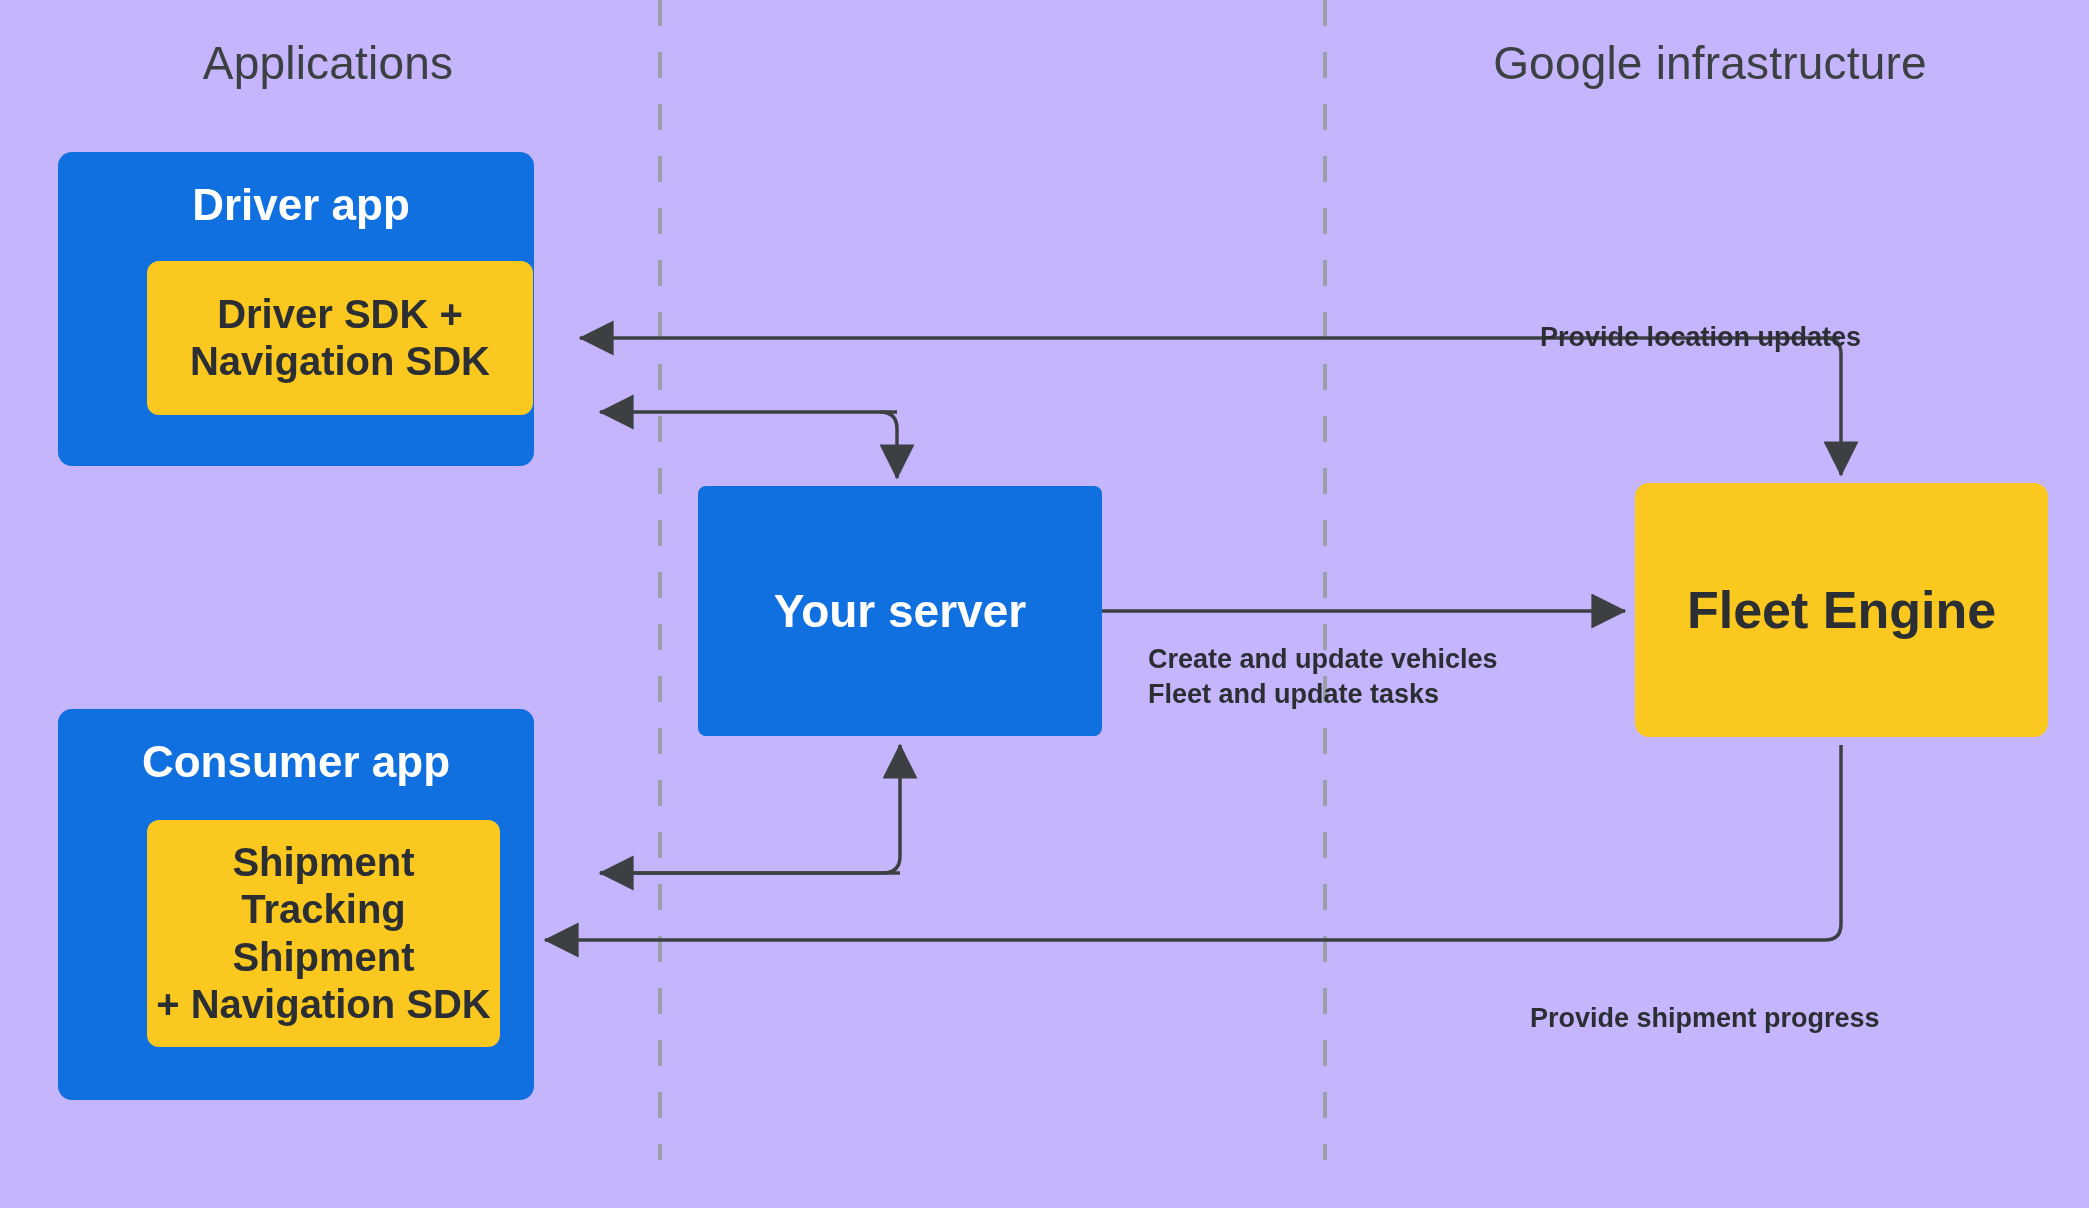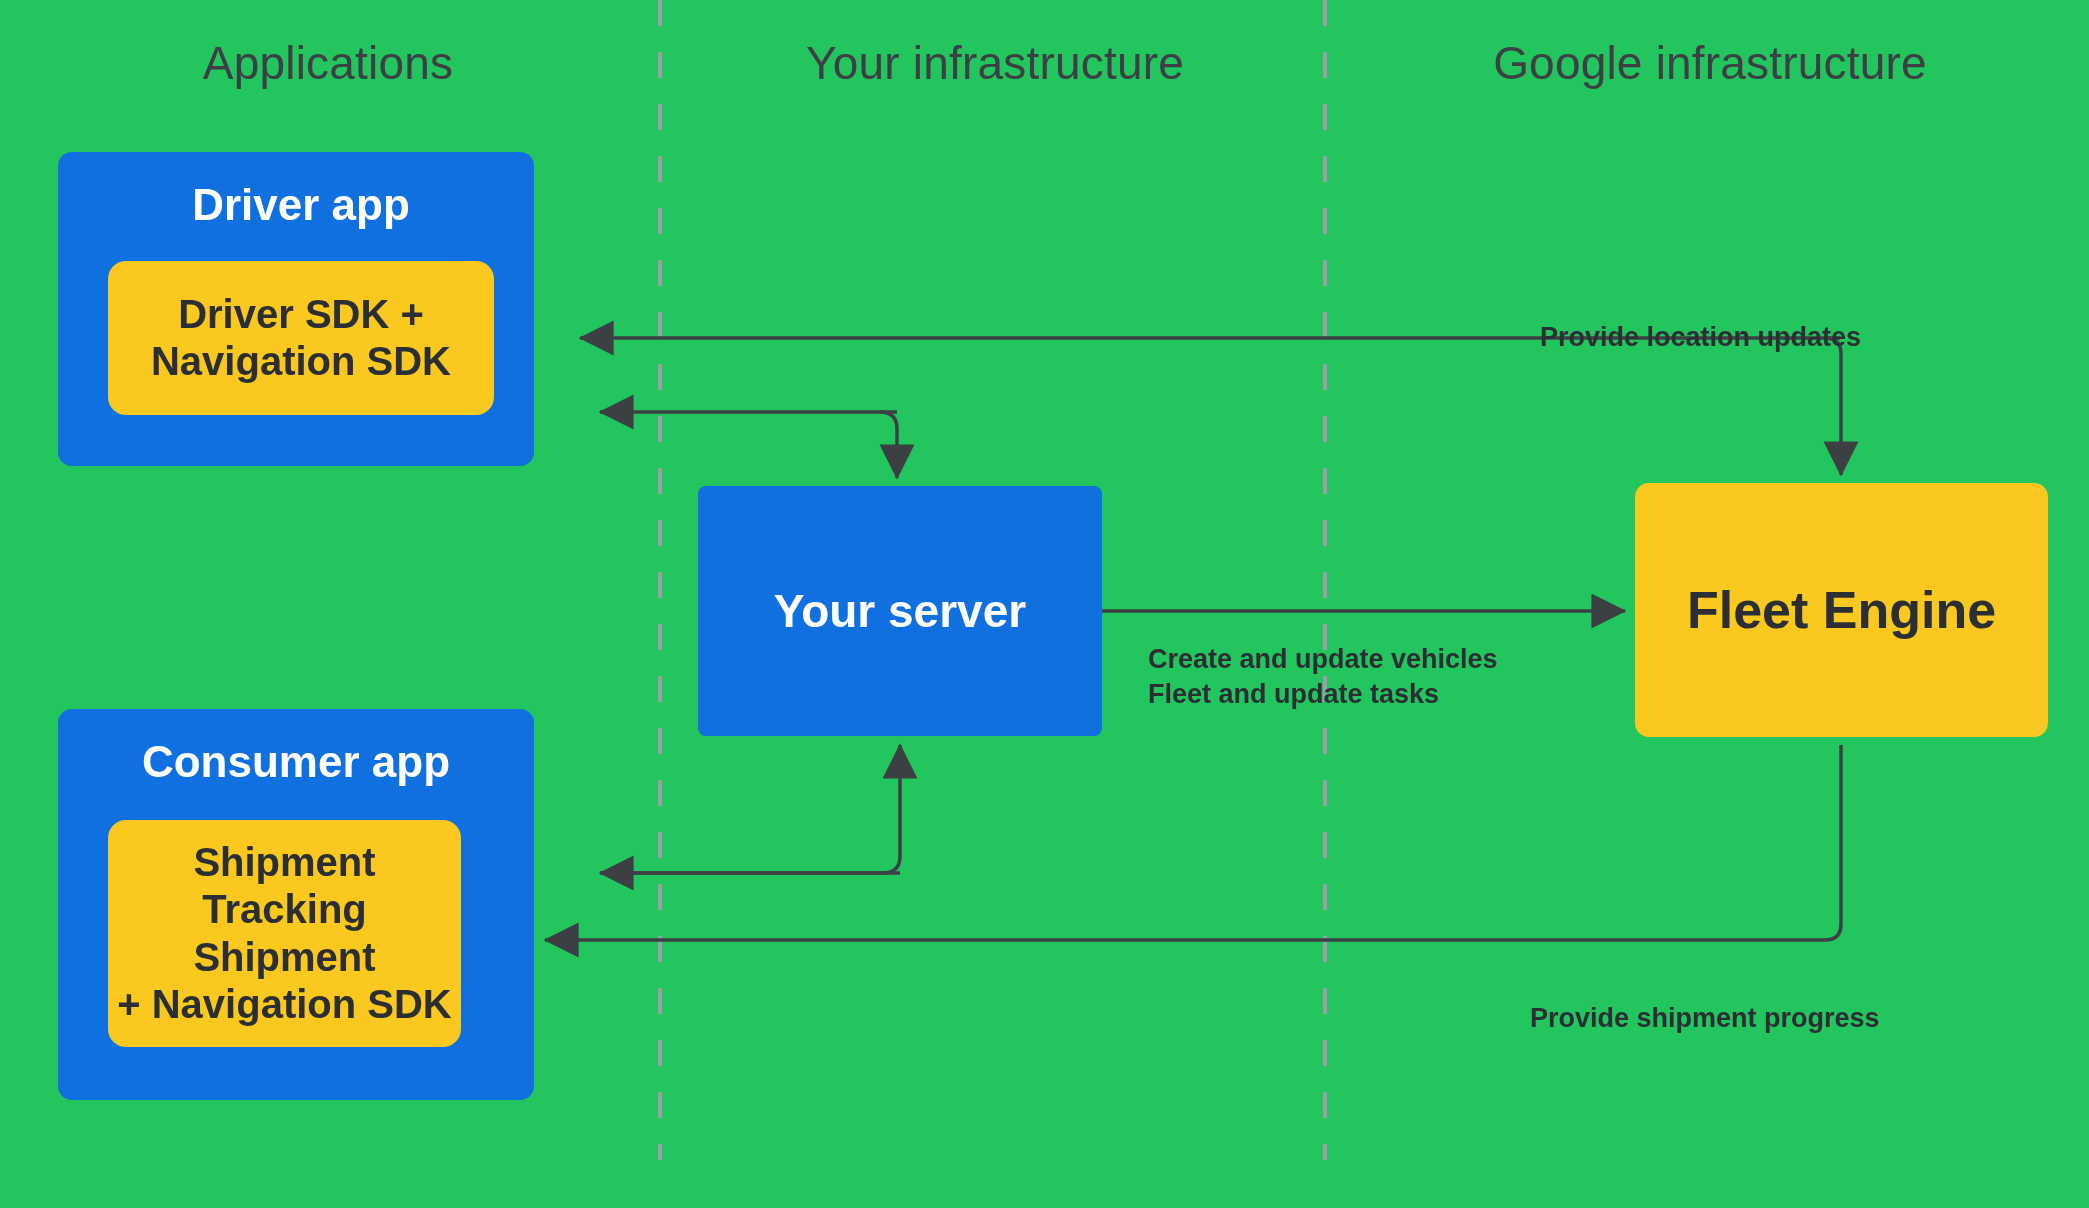--- a/index.html
+++ b/index.html
@@ -5,21 +5,21 @@
 <style>
   html, body {
     margin: 0;
     padding: 0;
     background: #ffffff;
   }
   #stage {
     position: relative;
     width: 2089px;
     height: 1208px;
-    background: #22c55e;
+    background: #c4b5fd;
     font-family: "Liberation Sans", "DejaVu Sans", sans-serif;
     overflow: hidden;
   }
   #wires {
     position: absolute;
     left: 0;
     top: 0;
     width: 2089px;
     height: 1208px;
     pointer-events: none;
@@ -45,25 +45,26 @@
     right: 0;
     text-align: center;
     color: #ffffff;
     font-weight: 700;
     font-size: 44px;
     white-space: nowrap;
   }
   .sdk-box {
     position: absolute;
     background: #FBC81F;
-    border-radius: 18px;
+    border-radius: 12px;
     display: flex;
     align-items: center;
     justify-content: center;
     box-sizing: border-box;
+    margin-left: 39px;
   }
   .sdk-text {
     color: #2b2f33;
     font-weight: 700;
     font-size: 40px;
     line-height: 1.18;
     text-align: center;
     padding: 0 8px;
   }
   .server-box {
@@ -103,21 +104,20 @@
     white-space: nowrap;
   }
 </style>
 </head>
 <body>
 
 <div id="stage">
 
   <div class="col-title" style="left:58px; top:36px; width:540px;">Applications</div>
 
-  <div class="col-title" style="left:715px; top:36px; width:560px;">Your infrastructure</div>
 
   <div class="col-title" style="left:1380px; top:36px; width:660px;">Google infrastructure</div>
 
   <div class="app-box" style="left:58px; top:152px; width:476px; height:314px;">
     <div class="app-title" style="top:28px;padding-left:10px;">Driver app</div>
   </div>
   <div class="sdk-box" style="left:108px; top:261px; width:386px; height:154px;">
     <div class="sdk-text">
       <span>Driver SDK +</span><br>
       <span>Navigation SDK</span>

